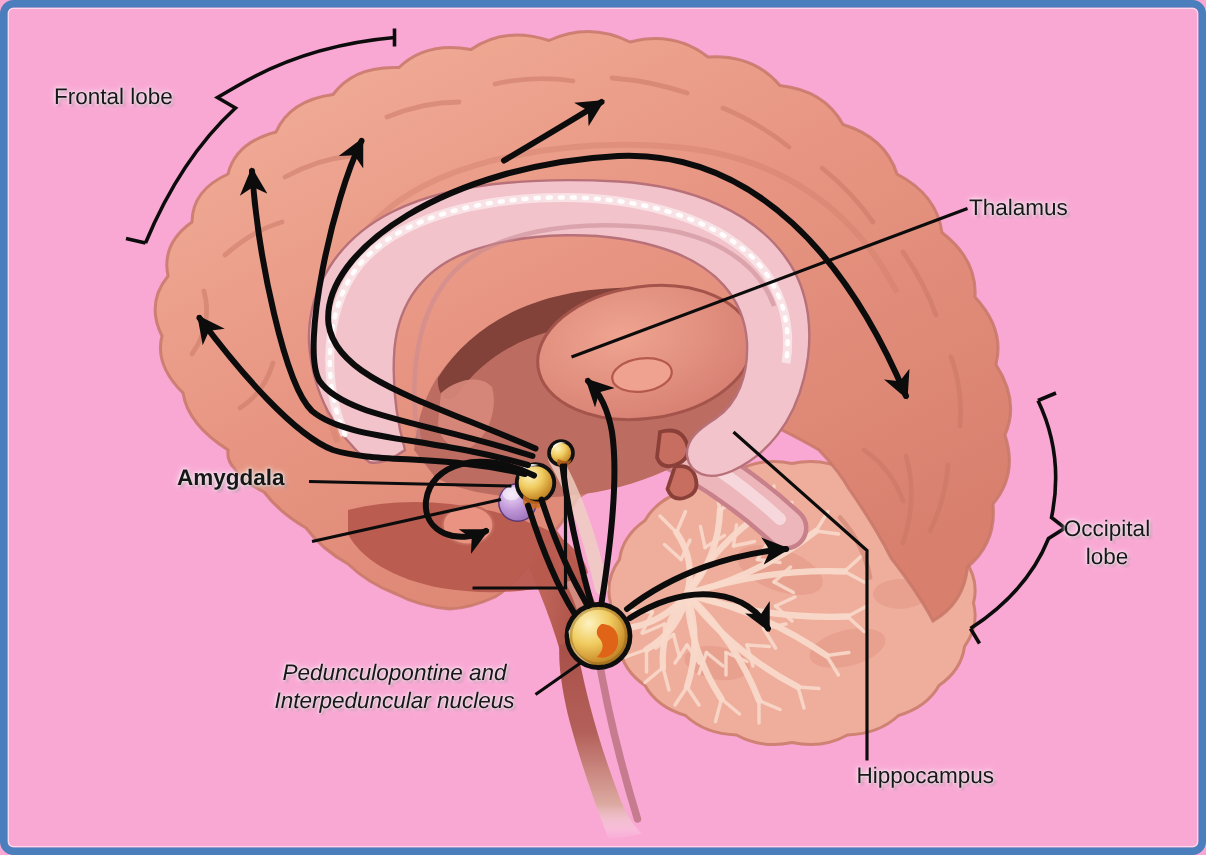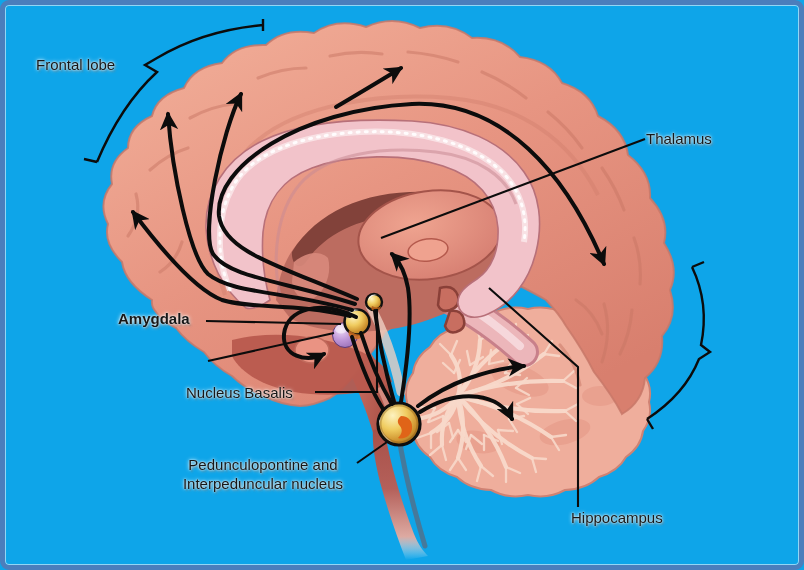--- a/index.html
+++ b/index.html
@@ -1,16 +1,16 @@
 <!DOCTYPE html>
 <html><head>
 <meta charset="utf-8">
 <style>
   html,body{margin:0;padding:0;background:#fff;}
-  .stage{position:relative;width:804px;height:570px;overflow:hidden;background:#0ea5e9;
+  .stage{position:relative;width:804px;height:570px;overflow:hidden;background:#f9a8d4;
          font-family:"Liberation Sans",sans-serif;}
   .frame{position:absolute;inset:0;border:5px solid #4b7ebc;border-radius:9px;z-index:6;
          pointer-events:none;box-shadow:inset 0 0 0 1px rgba(255,255,255,.55);}
   svg.art{position:absolute;left:0;top:0;z-index:1;}
   .lbl{position:absolute;z-index:4;font-size:15px;line-height:19px;color:#171717;
        white-space:pre-line;
        text-shadow:0 0 4px #fff,0 0 2px #fff,1.5px 1.5px 2px rgba(90,90,90,.45);}
   .center{text-align:center;}
 </style>
 </head>
@@ -233,19 +233,20 @@
       <path d="M 357,463 L 387,442" stroke-width="2.1"></path>
       <path d="M 578,507 L 578,367 L 489,288" stroke-width="2.1"></path>
       <path d="M 263,19 L 263,31 M 263,25 C 218,29 182,43 157,58 L 145,65 L 157,72 C 132,95 112,126 97,162 M 97,162 L 84,159" stroke-width="2.4"></path>
       <path d="M 704,262 L 692,267 M 692,267 C 703,290 707,316 701,345 L 710,352 L 699,359 C 689,384 670,404 647,419 M 647,419 L 653,429" stroke-width="2.4"></path>
     </g>
   </svg>
 
   <div class="lbl" style="left:36px;top:55px;">Frontal lobe</div>
   <div class="lbl" style="left:646px;top:129px;">Thalamus</div>
   <div class="lbl" style="left:118px;top:309px;font-weight:bold;">Amygdala</div>
-  <div class="lbl" style="left:186px;top:383px;">Nucleus Basalis</div>
-  <div class="lbl center" style="left:165px;top:455px;width:196px;">Pedunculopontine and
+  <div class="lbl center" style="left:165px;top:439px;width:196px;font-style:italic;">Pedunculopontine and
 Interpeduncular nucleus</div>
+  <div class="lbl center" style="left:691px;top:343px;width:94px;">Occipital
+lobe</div>
   <div class="lbl" style="left:571px;top:508px;">Hippocampus</div>
 
   <div class="frame" style="border-color: rgb(75, 126, 188);"></div>
 </div>
 
 </body></html>

